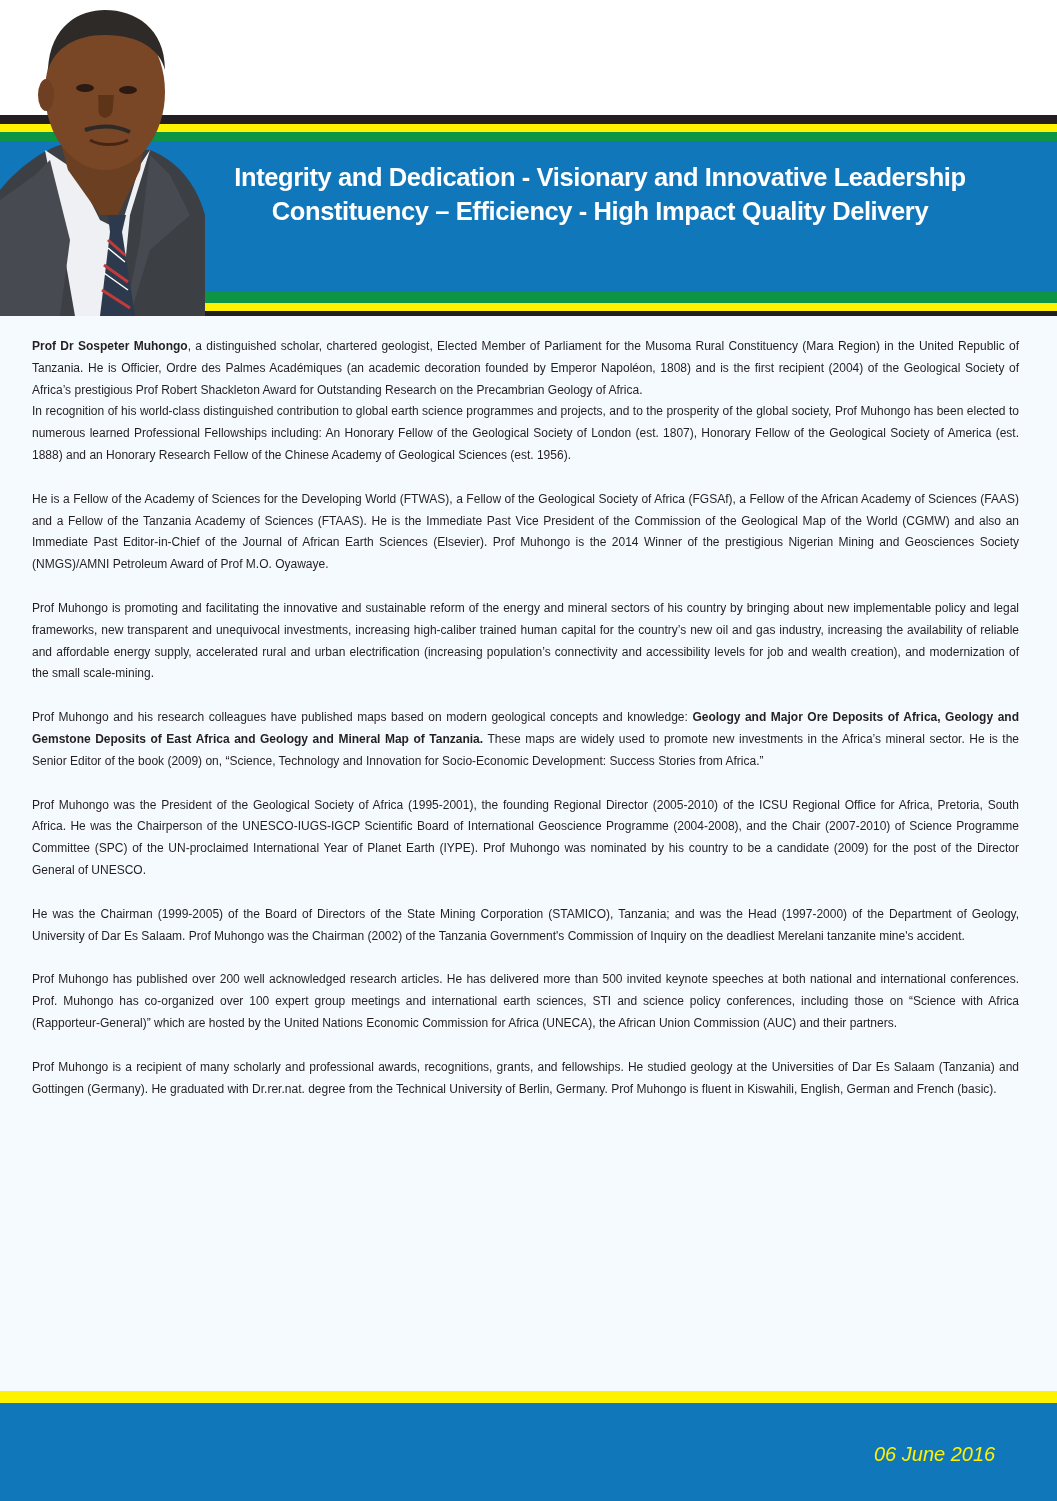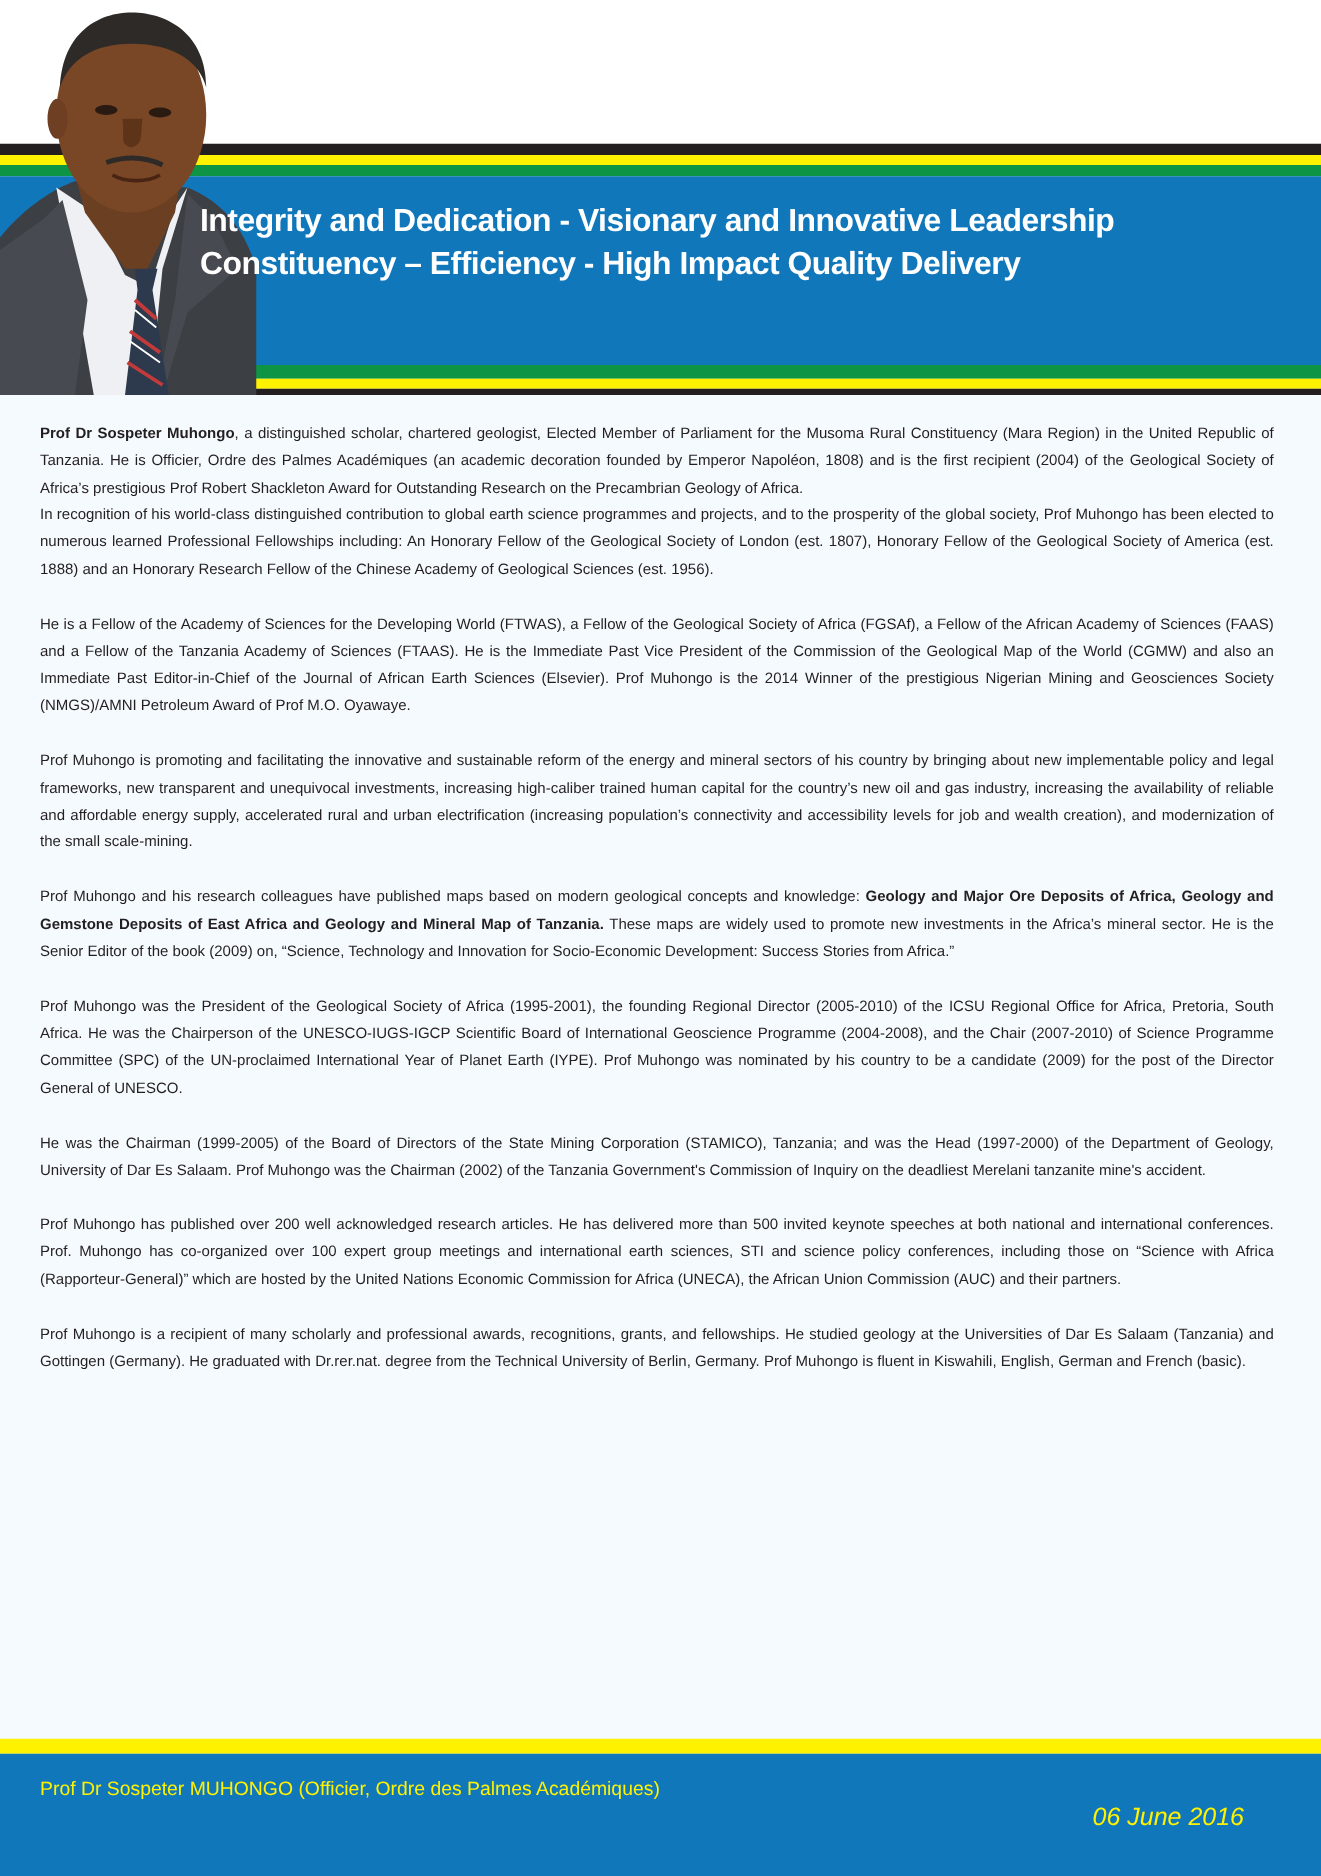--- a/index.html
+++ b/index.html
@@ -1,20 +1,20 @@
 <!DOCTYPE html>
 <html><head>
 <meta charset="utf-8">
 <style>
   html,body{margin:0;padding:0;}
   body{width:1057px;height:1501px;background:#f5faff;position:relative;overflow:hidden;font-family:"Liberation Sans",sans-serif;color:#231f20;}
   .top-white{position:absolute;left:0;top:0;width:1057px;height:115px;background:#ffffff;}
   .stripe{position:absolute;left:0;width:1057px;}
   .banner{position:absolute;left:0;top:141px;width:1057px;height:151px;background:#1177bb;}
-  .tagline{position:absolute;left:160px;top:160px;width:880px;text-align:left;color:#ffffff;font-weight:bold;font-size:25.5px;line-height:34px;letter-spacing:-0.4px;font-family:"Liberation Sans",sans-serif;}
+  .tagline{position:absolute;left:160px;top:160px;width:880px;text-align:center;color:#ffffff;font-weight:bold;font-size:25.5px;line-height:34px;letter-spacing:-0.4px;font-family:"Liberation Sans",sans-serif;}
   .tagline div{white-space:nowrap;}
   .portrait{position:absolute;left:0;top:0;width:215px;height:316px;}
   .content{position:absolute;left:32px;top:336px;width:987px;font-size:12px;line-height:21.8px;text-align:justify;}
   .content p{margin:0 0 22px 0;}
   .content .line{display:block;}
   b{font-weight:bold;}
   .footer-yellow{position:absolute;left:0;top:1391px;width:1057px;height:12px;background:#fff200;}
   .footer{position:absolute;left:0;top:1403px;width:1057px;height:98px;background:#1177bb;}
   .footer-text{position:absolute;left:32px;top:1422px;font-size:15.5px;line-height:20px;color:#fff200;}
   .footer-text .email-val{color:#ffffff;}
@@ -85,15 +85,14 @@
   <p>Prof Muhongo was the President of the Geological Society of Africa (1995-2001), the founding Regional Director (2005-2010) of the ICSU Regional Office for Africa, Pretoria, South Africa. He was the Chairperson of the UNESCO-IUGS-IGCP Scientific Board of International Geoscience Programme (2004-2008), and the Chair (2007-2010) of Science Programme Committee (SPC) of the UN-proclaimed International Year of Planet Earth (IYPE). Prof Muhongo was nominated by his country to be a candidate (2009) for the post of the Director General of UNESCO.</p>
   <p>He was the Chairman (1999-2005) of the Board of Directors of the State Mining Corporation (STAMICO), Tanzania; and was the Head (1997-2000) of the Department of Geology, University of Dar Es Salaam. Prof Muhongo was the Chairman (2002) of the Tanzania Government's Commission of Inquiry on the deadliest Merelani tanzanite mine's accident.</p>
   <p>Prof Muhongo has published over 200 well acknowledged research articles. He has delivered more than 500 invited keynote speeches at both national and international conferences. Prof. Muhongo has co-organized over 100 expert group meetings and international earth sciences, STI and science policy conferences, including those on “Science with Africa (Rapporteur-General)” which are hosted by the United Nations Economic Commission for Africa (UNECA), the African Union Commission (AUC) and their partners.</p>
   <p>Prof Muhongo is a recipient of many scholarly and professional awards, recognitions, grants, and fellowships. He studied geology at the Universities of Dar Es Salaam (Tanzania) and Gottingen (Germany). He graduated with Dr.rer.nat. degree from the Technical University of Berlin, Germany. Prof Muhongo is fluent in Kiswahili, English, German and French (basic).</p>
 </div>
 
 <div class="footer-yellow"></div>
 <div class="footer"></div>
 
 <div class="footer-text">
-  <div>Prof Dr Sospeter MUHONGO (Officier, Ordre des Palmes Académiques)</div>
 </div>
 <div class="footer-date">06 June 2016</div>
 
 </body></html>

